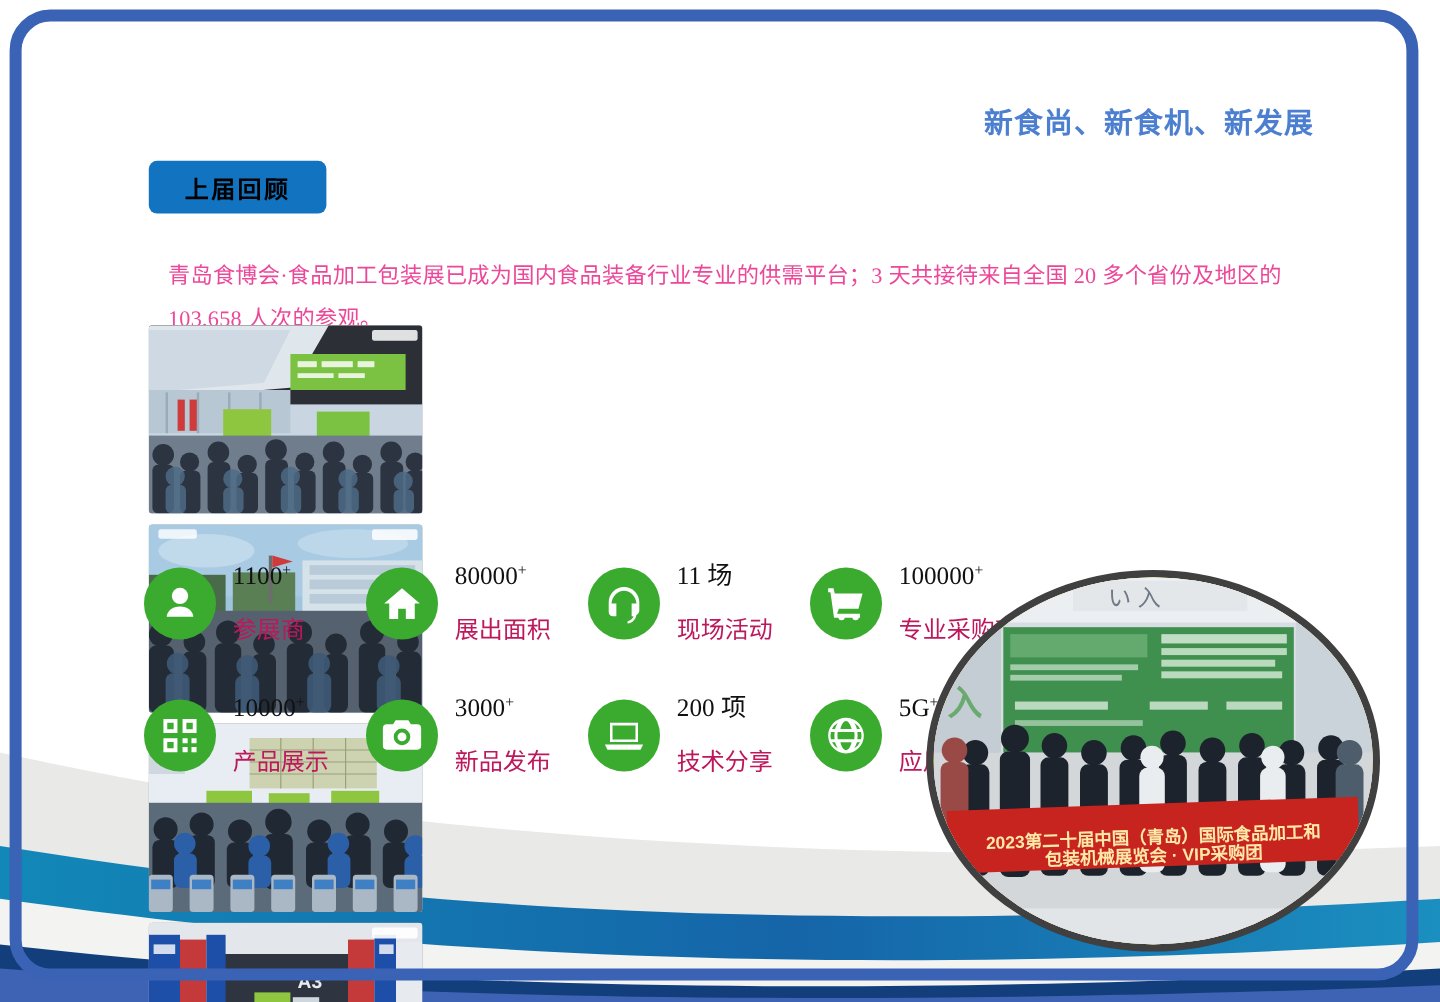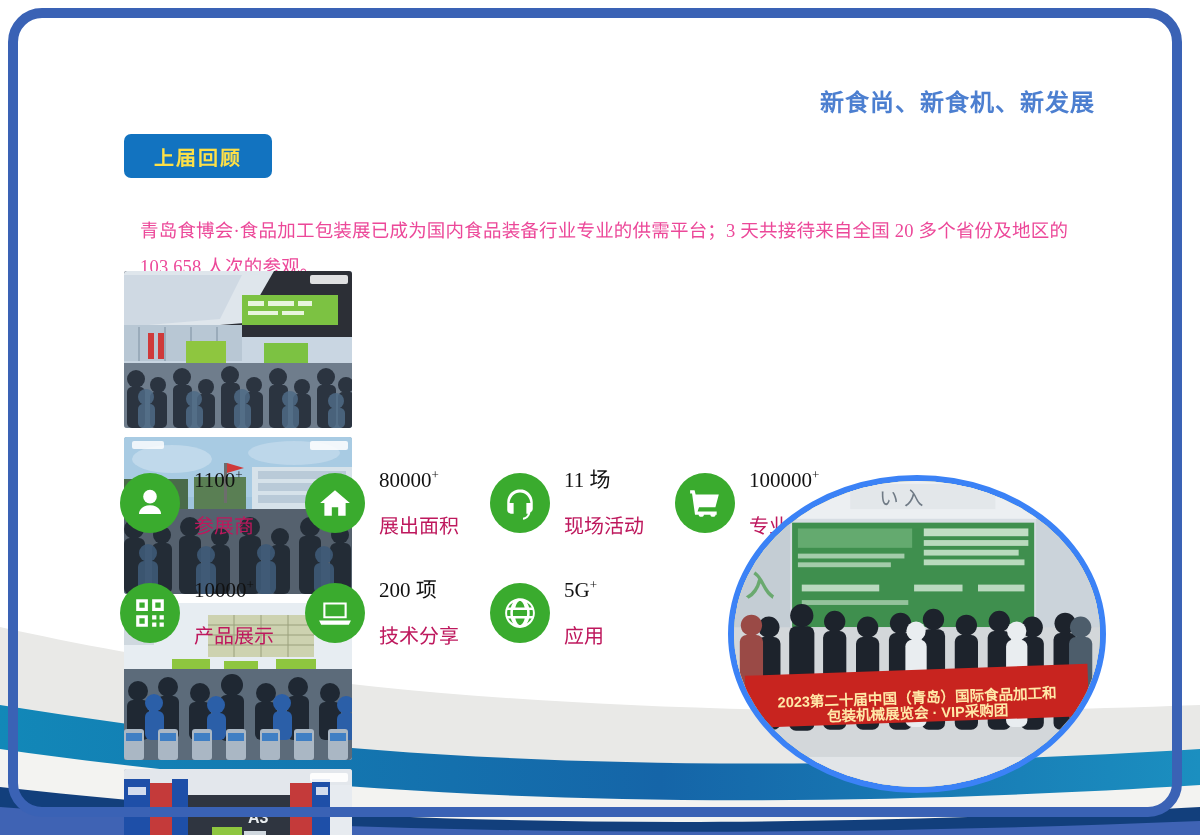--- a/index.html
+++ b/index.html
@@ -67,21 +67,21 @@
     position: absolute;
     left: 124px;
     top: 134px;
     min-width: 148px;
     height: 44px;
     background: #1273c0;
     border-radius: 7px;
     display: flex;
     align-items: center;
     justify-content: center;
-    color: #fde047;
+    color: #000000;
     font-family: "Liberation Sans", "DejaVu Sans", sans-serif;
     font-weight: bold;
     font-size: 20px;
     letter-spacing: 2px;
     padding: 0 18px;
     box-sizing: border-box;
     z-index: 20;
   }
 
   
@@ -170,27 +170,27 @@
   }
   .stat-label {
     font-size: 20px;
     color: #be185d;
     margin-top: 18px;
   }
 
   
   .circle-photo {
     position: absolute;
-    left: 728px;
+    left: 772px;
     top: 475px;
     width: 378px;
     height: 318px;
     border-radius: 50%;
     overflow: hidden;
-    border: 6px solid #3b82f6;
+    border: 6px solid #404040;
     box-sizing: border-box;
     z-index: 30;
     background: #fde047;
   }
   .circle-photo svg { display: block; width: 100%; height: 100%; }
 </style>
 </head>
 <body>
 
 <div class="page">
@@ -505,20 +505,31 @@
           <svg viewBox="0 0 32 32">
               <path d="M3 3h11v11H3V3zm3 3v5h5V6H6zm12-3h11v11H18V3zm3 3v5h5V6h-5zM3 18h11v11H3V18zm3 3v5h5v-5H6zm12-3h4v4h-4v-4zm7 0h4v4h-4v-4zm-7 7h4v4h-4v-4zm7 0h4v4h-4v-4z"></path>
             </svg>
         </div>
         <div class="stat-text">
           <div class="stat-value"><span>10000</span><sup>+</sup></div>
           <div class="stat-label">产品展示</div>
         </div>
       </div>
 
+      <div class="stat">
+        <div class="stat-icon">
+          <svg viewBox="0 0 32 32">
+              <path d="M11 4h10l2 3h5a3 3 0 0 1 3 3v14a3 3 0 0 1-3 3H4a3 3 0 0 1-3-3V10a3 3 0 0 1 3-3h5l2-3zm5 6.5a6.5 6.5 0 1 0 0 13 6.5 6.5 0 0 0 0-13zm0 3a3.5 3.5 0 1 1 0 7 3.5 3.5 0 0 1 0-7z"></path>
+            </svg>
+        </div>
+        <div class="stat-text">
+          <div class="stat-value"><span>3000</span><sup>+</sup></div>
+          <div class="stat-label">新品发布</div>
+        </div>
+      </div>
 
       <div class="stat">
         <div class="stat-icon">
           <svg viewBox="0 0 32 32">
               <path d="M5 6h22v15H5V6zm2 2v11h18V8H7zM1 23h30l-2 4H3l-2-4z"></path>
             </svg>
         </div>
         <div class="stat-text">
           <div class="stat-value"><span>200 项</span><sup></sup></div>
           <div class="stat-label">技术分享</div>

